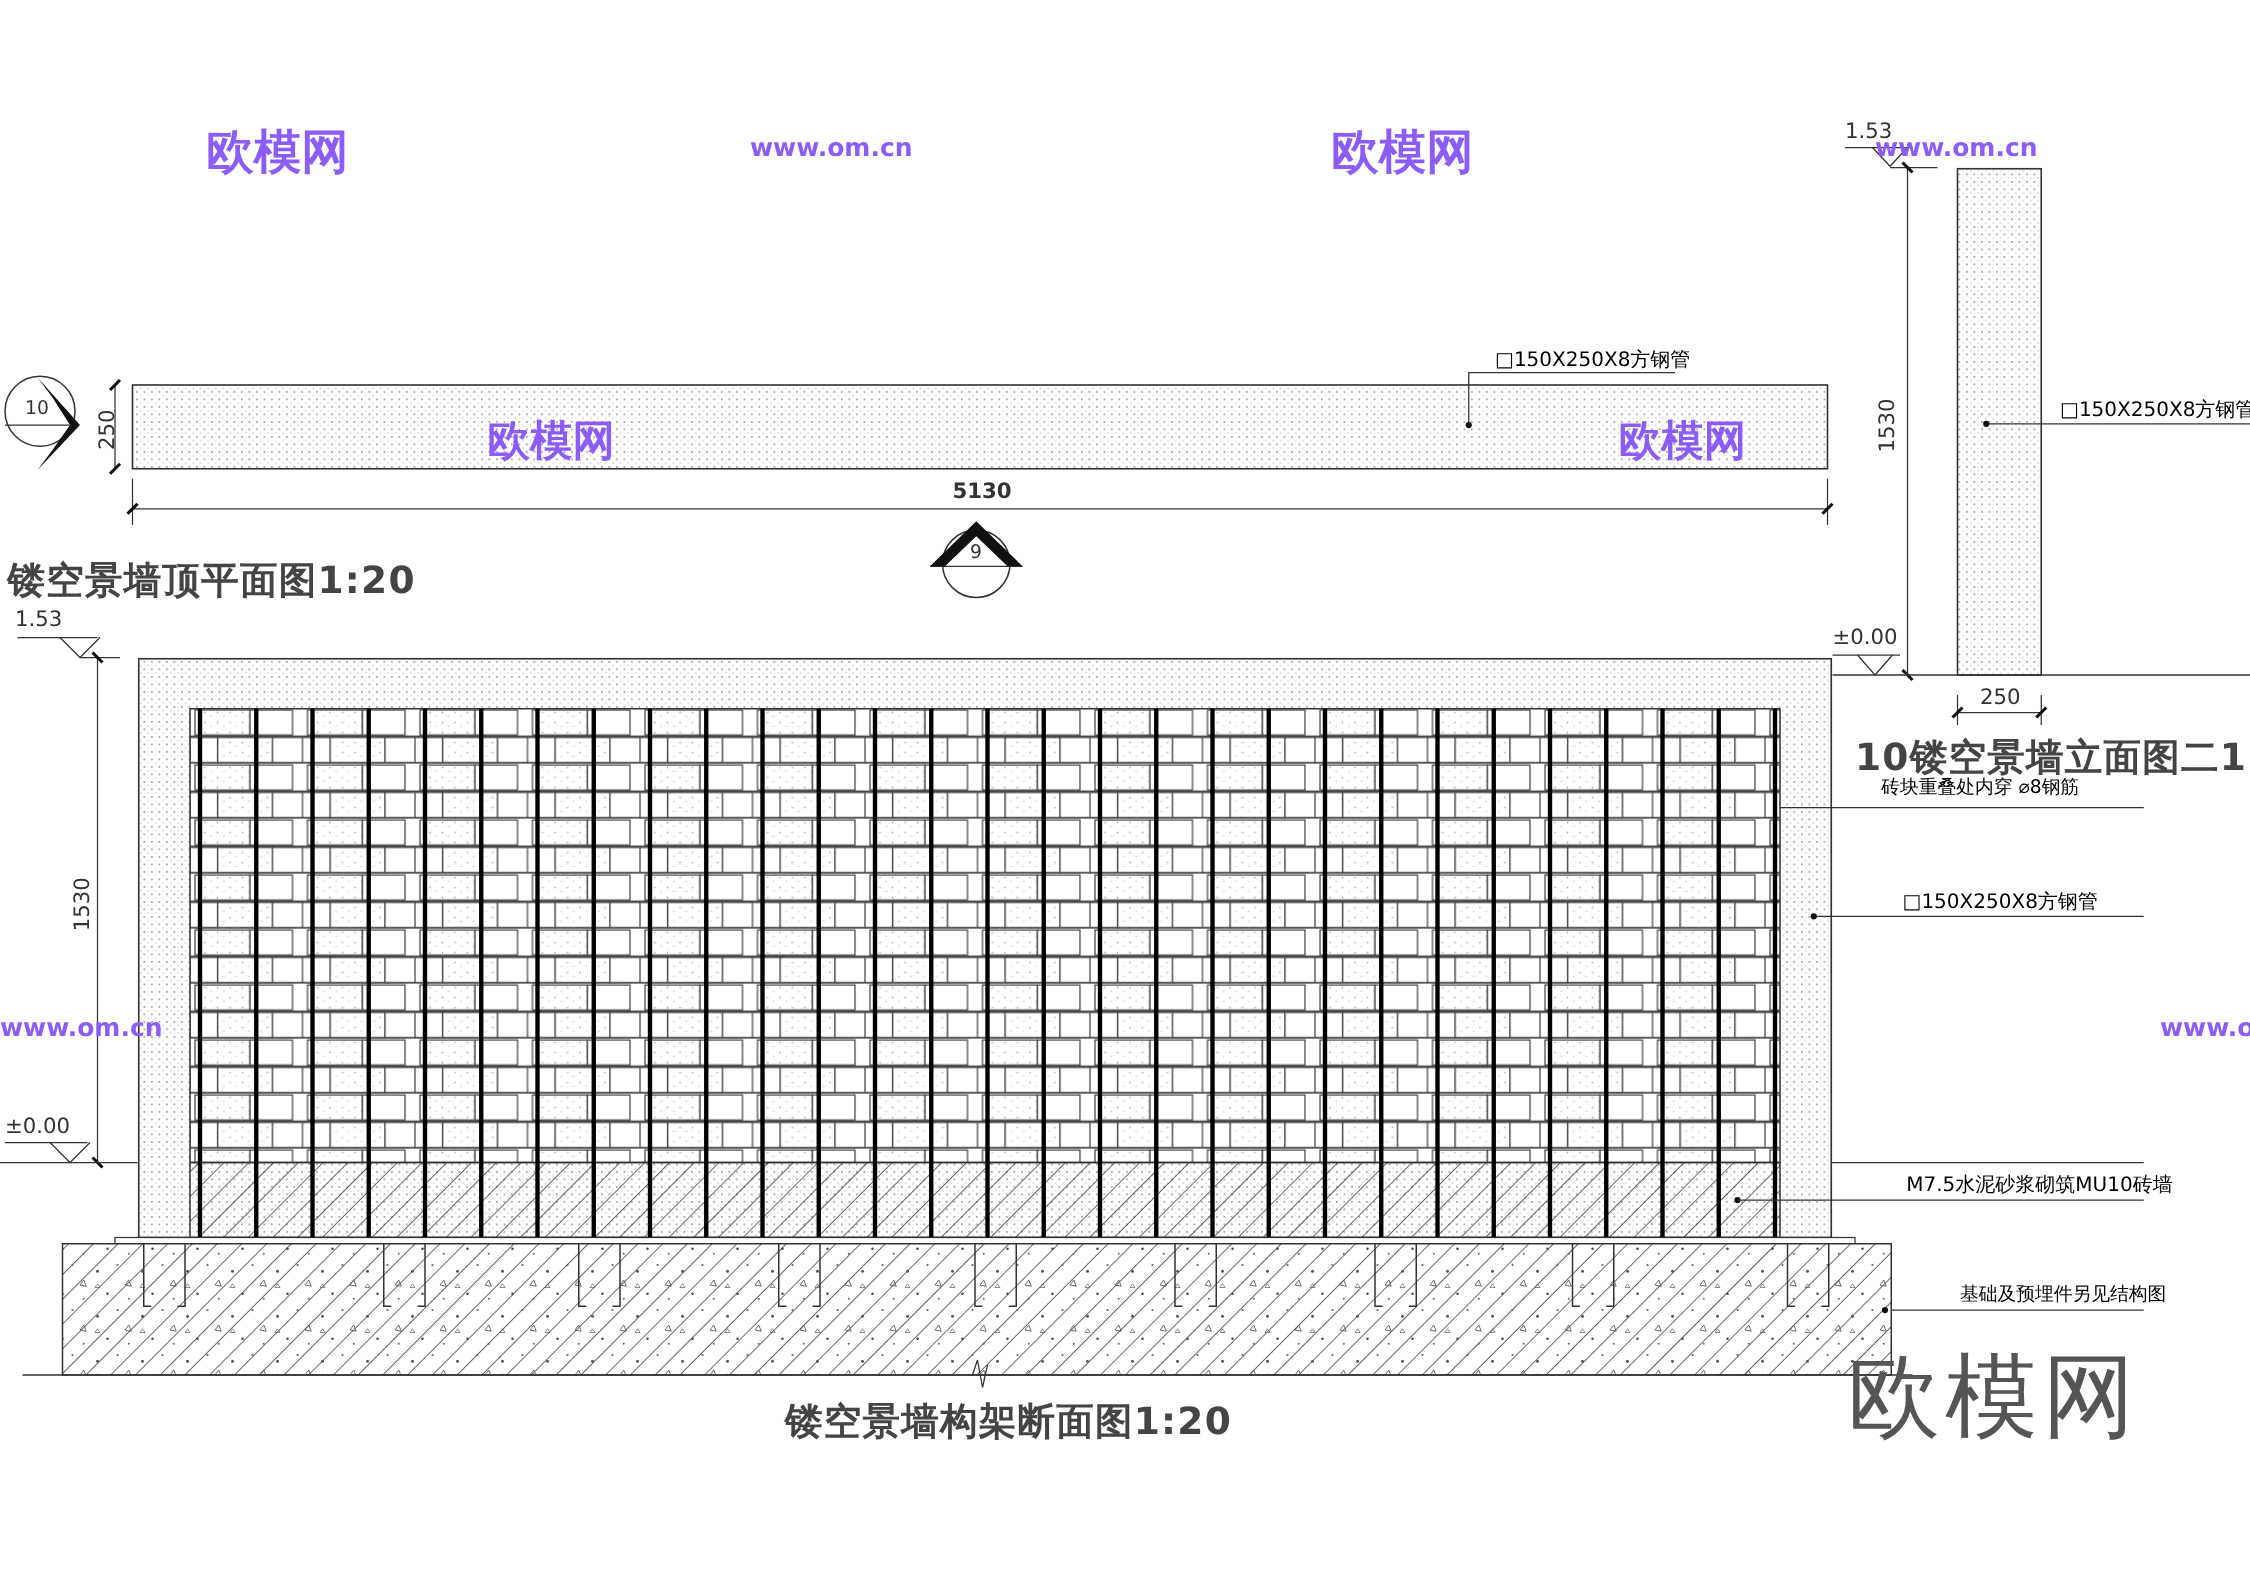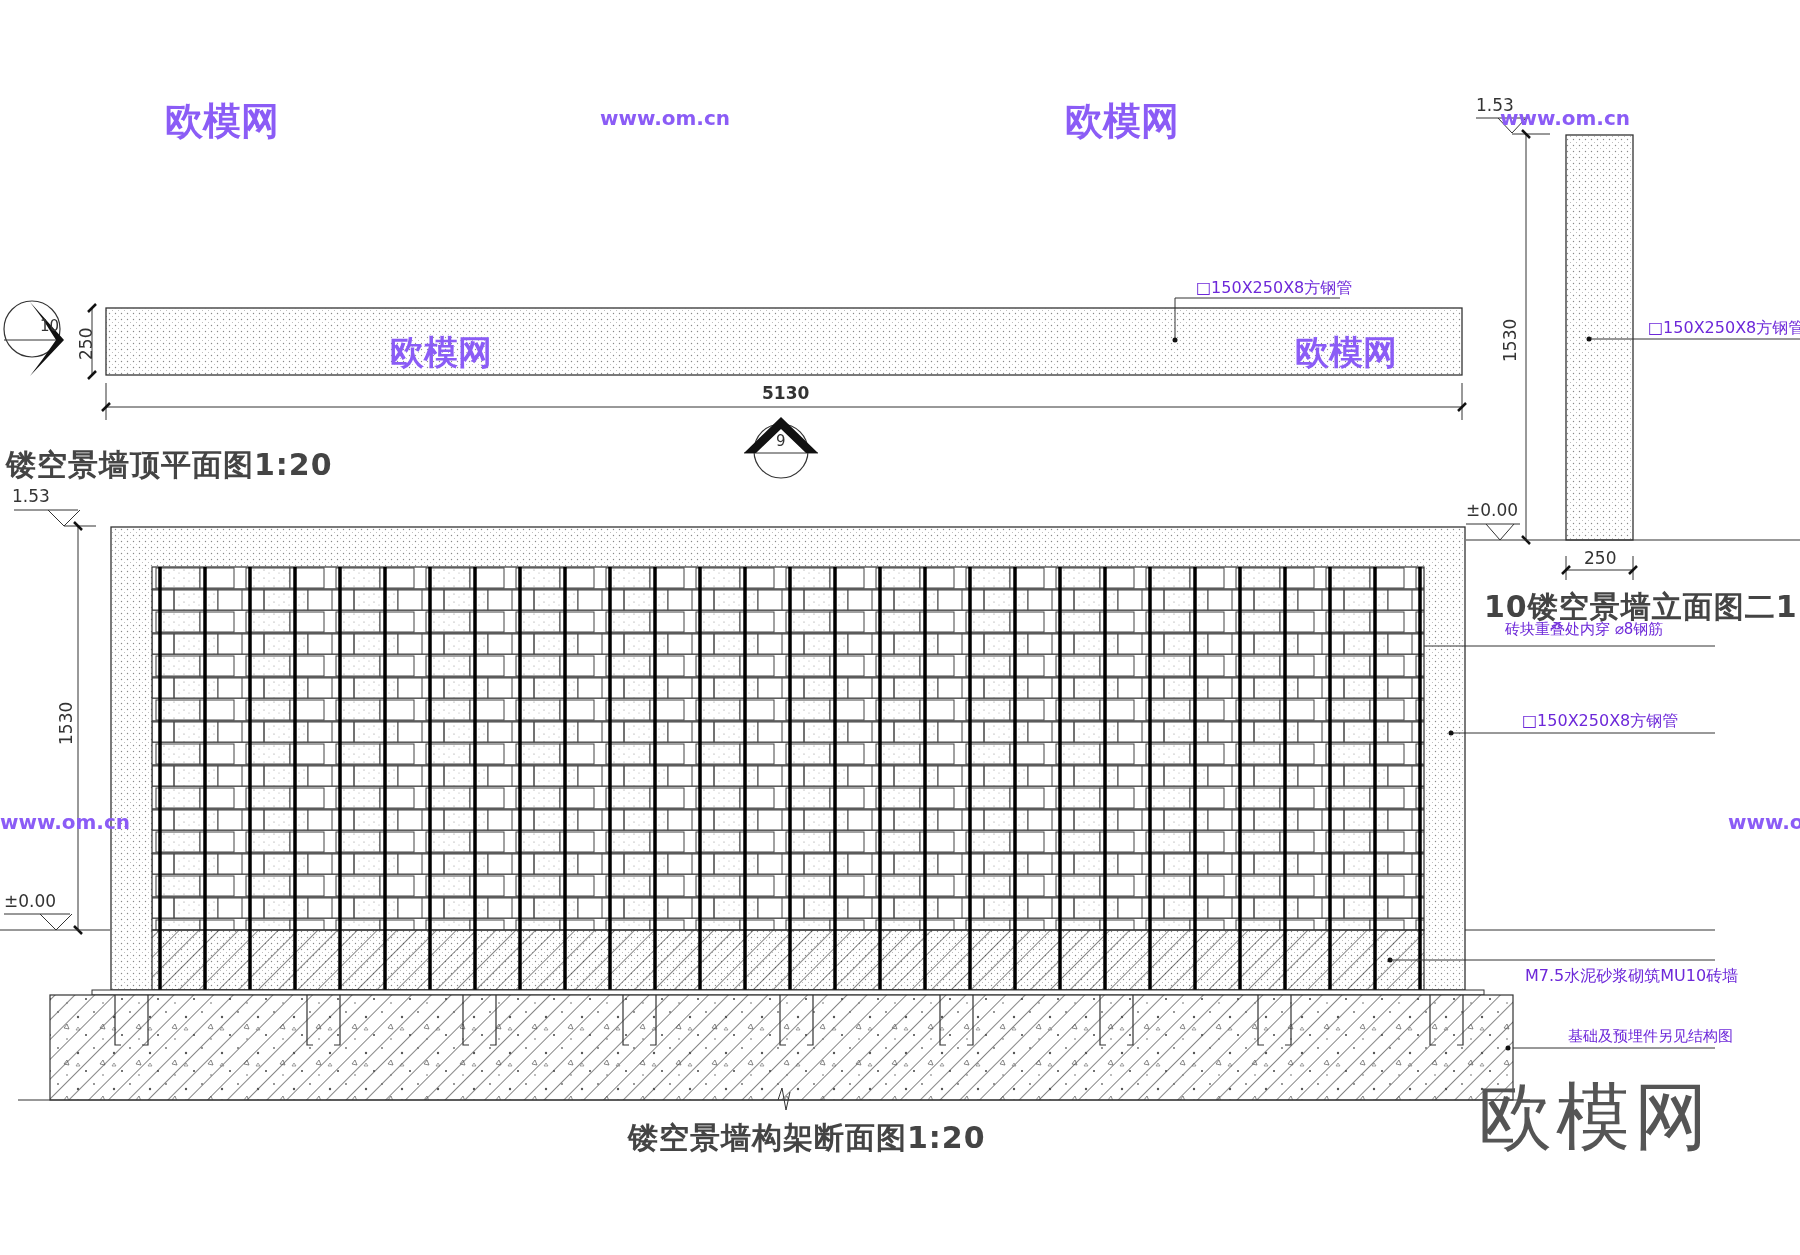--- a/index.html
+++ b/index.html
@@ -1,21 +1,21 @@
 <!DOCTYPE html>
 <html><head>
 <meta charset="utf-8">
 <style>
   html, body { margin:0; padding:0; background:#ffffff; }
   body { width:1800px; height:1255px; position:relative; overflow:hidden;
          font-family:"DejaVu Sans", sans-serif; color:#222; }
   svg { position:absolute; left:0; top:0; }
   .lbl { position:absolute; white-space:nowrap; color:#333; line-height:1; }
   .title { font-size:30px; font-weight:700; letter-spacing:1px; color:#444; }
-  .note { font-size:16px; color:#6d28d9; }
+  .note { font-size:16px; color:#000000; }
   .dim  { font-size:17px; color:#333; }
   .vert { transform:rotate(-90deg); transform-origin:left top; }
   .wm   { position:absolute; color:#8b5cf6; font-weight:bold; white-space:nowrap; }
   .logo { position:absolute; font-size:74px; color:#555; letter-spacing:4px; font-weight:400; }
 </style>
 </head>
 <body>
 
 <svg width="1800" height="1255" viewBox="0 0 1800 1255">
   <defs>
@@ -205,30 +205,30 @@
 <div class="wm" style="left:1065px;top:96px;font-size:38px;">欧模网</div>
 <div class="wm" style="left:1500px;top:106px;font-size:20px;">www.om.cn</div>
 <div class="wm" style="left:390px;top:330px;font-size:34px;">欧模网</div>
 <div class="wm" style="left:1295px;top:330px;font-size:34px;">欧模网</div>
 <div class="wm" style="left:0px;top:810px;font-size:20px;">www.om.cn</div>
 <div class="wm" style="left:1728px;top:810px;font-size:20px;">www.om.cn</div>
 
 <div class="lbl note" style="left:1196px;top:280px;">□150X250X8方钢管</div>
 <div class="lbl dim vert" style="left:78px;top:360px;">250</div>
 <div class="lbl dim" style="left:762px;top:385px;font-weight:bold;">5130</div>
-<div class="lbl dim" style="left:20px;top:319px;font-size:15px;margin-left:20px;">10</div>
+<div class="lbl dim" style="left:20px;top:319px;font-size:15px;">10</div>
 <div class="lbl dim" style="left:776px;top:434px;font-size:15px;">9</div>
 <div class="lbl title" style="left:6px;top:450px;">镂空景墙顶平面图1:20</div>
 
 <div class="lbl dim" style="left:12px;top:488px;">1.53</div>
 <div class="lbl dim vert" style="left:58px;top:745px;">1530</div>
 <div class="lbl dim" style="left:4px;top:893px;">±0.00</div>
 <div class="lbl note" style="left:1505px;top:622px;font-size:15px;">砖块重叠处内穿 ⌀8钢筋</div>
 <div class="lbl note" style="left:1522px;top:713px;">□150X250X8方钢管</div>
-<div class="lbl note" style="left:1525px;top:968px;">M7.5水泥砂浆砌筑MU10砖墙</div>
+<div class="lbl note" style="left:1525px;top:940px;">M7.5水泥砂浆砌筑MU10砖墙</div>
 <div class="lbl note" style="left:1568px;top:1029px;font-size:15px;font-family:Liberation Serif, serif;">基础及预埋件另见结构图</div>
 <div class="lbl title" style="left:628px;top:1123px;text-align:center;">镂空景墙构架断面图1:20</div>
 
 <div class="lbl dim" style="left:1476px;top:97px;">1.53</div>
 <div class="lbl dim vert" style="left:1502px;top:362px;">1530</div>
 <div class="lbl note" style="left:1648px;top:320px;">□150X250X8方钢管</div>
 <div class="lbl dim" style="left:1466px;top:502px;">±0.00</div>
 <div class="lbl dim" style="left:1584px;top:550px;">250</div>
 <div class="lbl title" style="left:1484px;top:592px;">10镂空景墙立面图二1:20</div>
 

